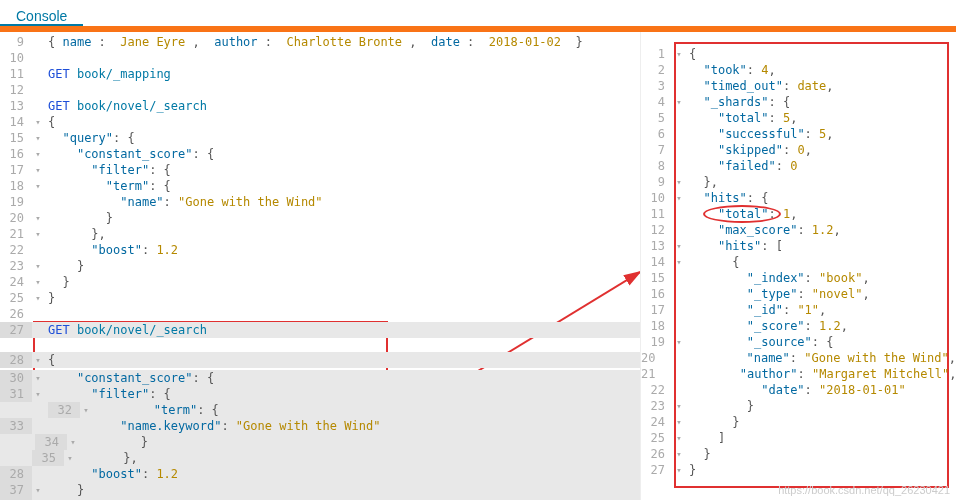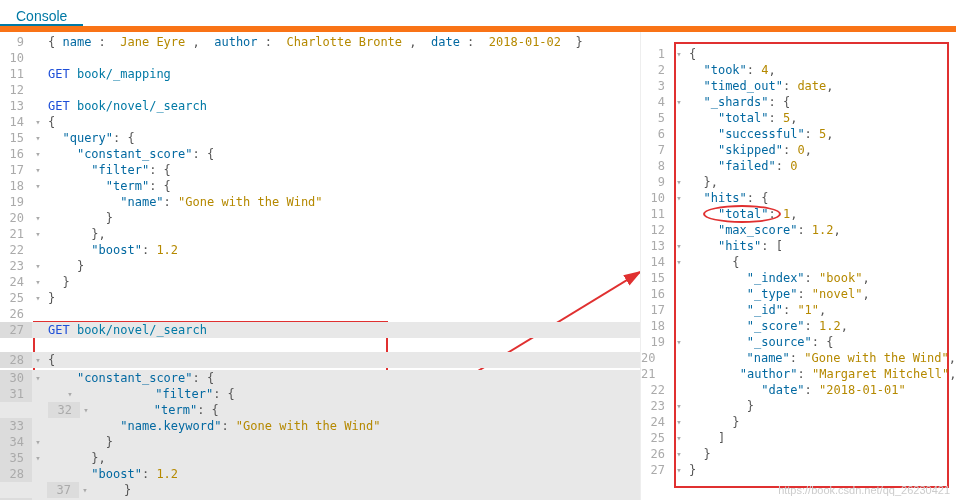--- a/index.html
+++ b/index.html
@@ -70,27 +70,27 @@
       <div class="editor-line" style="position: absolute; top: 194px; left: 0px; right: 0px;"><div class="gutter">21</div><div class="fold">▾</div><div class="code"><span class="punct">      },</span></div></div>
       <div class="editor-line" style="position: absolute; top: 210px; left: 0px; right: 0px;"><div class="gutter">22</div><div class="fold"></div><div class="code"><span class="punct">      </span><span class="key">"boost"</span><span class="punct">: </span><span class="num">1.2</span></div></div>
       <div class="editor-line" style="position: absolute; top: 226px; left: 0px; right: 0px;"><div class="gutter">23</div><div class="fold">▾</div><div class="code"><span class="punct">    }</span></div></div>
       <div class="editor-line" style="position: absolute; top: 242px; left: 0px; right: 0px;"><div class="gutter">24</div><div class="fold">▾</div><div class="code"><span class="punct">  }</span></div></div>
       <div class="editor-line" style="position: absolute; top: 258px; left: 0px; right: 0px;"><div class="gutter">25</div><div class="fold">▾</div><div class="code"><span class="punct">}</span></div></div>
       <div class="editor-line" style="position: absolute; top: 274px; left: 0px; right: 0px;"><div class="gutter">26</div><div class="fold"></div><div class="code"></div></div>
       <div class="editor-line hl" style="position: absolute; top: 290px; left: 0px; right: 0px;"><div class="gutter active-gutter">27</div><div class="fold"></div><div class="code"><span class="method">GET </span><span class="endpoint">book/novel/_search</span></div></div>
       <div class="editor-line hl" style="position: absolute; top: 320px; left: 0px; right: 0px; align-items: flex-end;"><div class="gutter active-gutter">28</div><div class="fold">▾</div><div class="code"><span class="punct">{</span></div></div>
       <div class="editor-line hl" style="position: absolute; top: 340px; left: 0px; right: 0px; margin-top: 40px;"><div class="gutter active-gutter">29</div><div class="fold">▾</div><div class="code"><span class="punct">  </span><span class="key">"query"</span><span class="punct">: {</span></div></div>
       <div class="editor-line hl" style="position: absolute; top: 338px; left: 0px; right: 0px;"><div class="gutter active-gutter">30</div><div class="fold">▾</div><div class="code"><span class="punct">    </span><span class="key">"constant_score"</span><span class="punct">: {</span></div></div>
-      <div class="editor-line hl" style="position: absolute; top: 354px; left: 0px; right: 0px; gap: 32px;"><div class="gutter active-gutter">31</div><div class="fold">▾</div><div class="code"><span class="punct">      </span><span class="key">"filter"</span><span class="punct">: {</span></div></div>
+      <div class="editor-line hl" style="position: absolute; top: 354px; left: 0px; right: 0px;"><div class="gutter active-gutter">31</div><div class="fold">▾</div><div class="code"><span class="punct">      </span><span class="key">"filter"</span><span class="punct">: {</span></div></div>
       <div class="editor-line hl" style="position: absolute; top: 370px; left: 0px; right: 0px; padding-left: 48px;"><div class="gutter active-gutter">32</div><div class="fold">▾</div><div class="code"><span class="punct">        </span><span class="key">"term"</span><span class="punct">: {</span></div></div>
       <div class="editor-line hl" style="position: absolute; top: 386px; left: 0px; right: 0px;"><div class="gutter active-gutter">33</div><div class="fold"></div><div class="code"><span class="punct">          </span><span class="key">"name.keyword"</span><span class="punct">: </span><span class="string">"Gone with the Wind"</span></div></div>
-      <div class="editor-line hl" style="position: absolute; top: 402px; left: 0px; right: 0px;"><div class="gutter active-gutter">34</div><div class="fold">▾</div><div class="code"><span class="punct">        }</span></div></div>
-      <div class="editor-line hl" style="position: absolute; top: 418px; left: 0px; right: 0px;"><div class="gutter active-gutter">35</div><div class="fold">▾</div><div class="code"><span class="punct">      },</span></div></div>
+      <div class="editor-line hl" style="position: absolute; top: 402px; left: 0px; right: 0px; padding-left: 35px;"><div class="gutter active-gutter">34</div><div class="fold">▾</div><div class="code"><span class="punct">        }</span></div></div>
+      <div class="editor-line hl" style="position: absolute; top: 418px; left: 0px; right: 0px; padding-left: 32px;"><div class="gutter active-gutter">35</div><div class="fold">▾</div><div class="code"><span class="punct">      },</span></div></div>
       <div class="editor-line hl" style="position: absolute; top: 434px; left: 0px; right: 0px;"><div class="gutter active-gutter">28</div><div class="fold"></div><div class="code"><span class="punct">      </span><span class="key">"boost"</span><span class="punct">: </span><span class="num">1.2</span></div></div>
-      <div class="editor-line hl" style="position: absolute; top: 450px; left: 0px; right: 0px; padding-left: 47px;"><div class="gutter active-gutter">37</div><div class="fold">▾</div><div class="code"><span class="punct">    }</span></div></div>
+      <div class="editor-line hl" style="position: absolute; top: 450px; left: 0px; right: 0px;"><div class="gutter active-gutter">37</div><div class="fold">▾</div><div class="code"><span class="punct">    }</span></div></div>
       <div class="editor-line hl" style="position: absolute; top: 466px; left: 0px; right: 0px;"><div class="gutter active-gutter">38</div><div class="fold">▾</div><div class="code"><span class="punct">  }</span></div></div>
     </div>
   <div class="right-panel" id="right-editor">
     <div class="red-box-right"></div>
     <div class="red-ellipse2"></div>
   <div class="editor-line" style="position: absolute; top: 14px; left: 0px; right: 0px;"><div class="gutter">1</div><div class="fold">▾</div><div class="code"><span class="punct">{</span></div></div>
       <div class="editor-line" style="position: absolute; top: 30px; left: 0px; right: 0px;"><div class="gutter">2</div><div class="fold"></div><div class="code"><span class="punct">  </span><span class="key">"took"</span><span class="punct">: </span><span class="num">4</span><span class="punct">,</span></div></div>
       <div class="editor-line" style="position: absolute; top: 46px; left: 0px; right: 0px;"><div class="gutter">3</div><div class="fold"></div><div class="code"><span class="punct">  </span><span class="key">"timed_out"</span><span class="punct">: </span><span class="bool">date</span><span class="punct">,</span></div></div>
       <div class="editor-line" style="position: absolute; top: 62px; left: 0px; right: 0px;"><div class="gutter">4</div><div class="fold">▾</div><div class="code"><span class="punct">  </span><span class="key">"_shards"</span><span class="punct">: {</span></div></div>
       <div class="editor-line" style="position: absolute; top: 78px; left: 0px; right: 0px;"><div class="gutter">5</div><div class="fold"></div><div class="code"><span class="punct">    </span><span class="key">"total"</span><span class="punct">: </span><span class="num">5</span><span class="punct">,</span></div></div>

